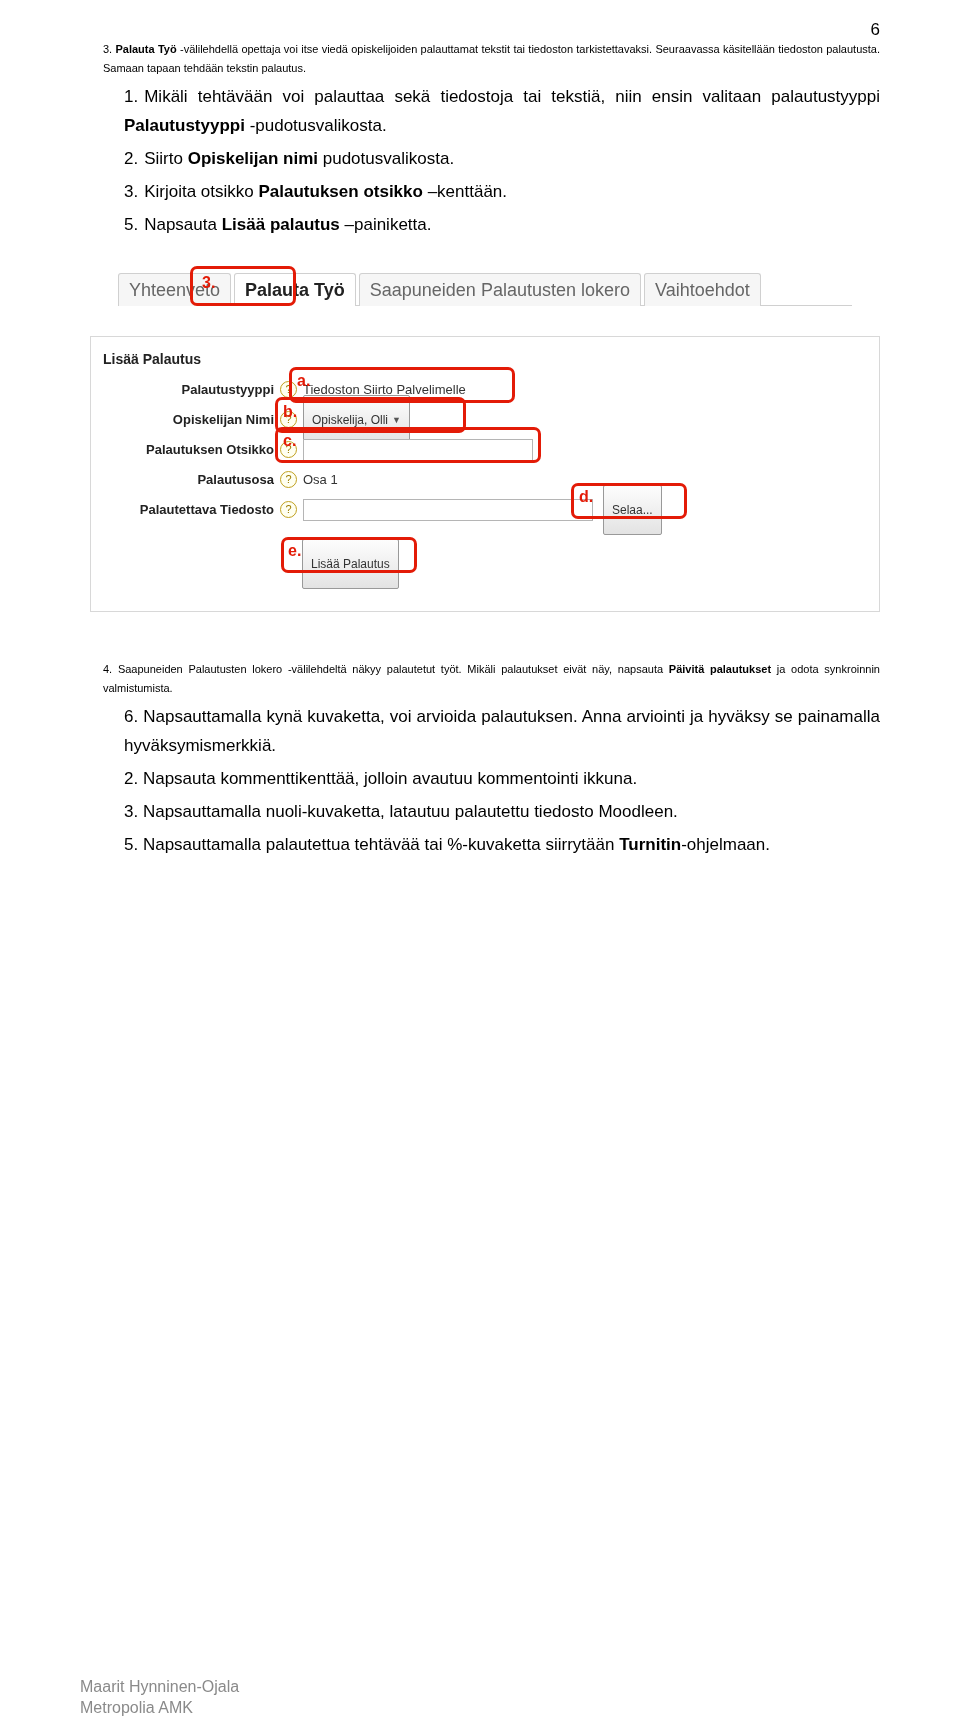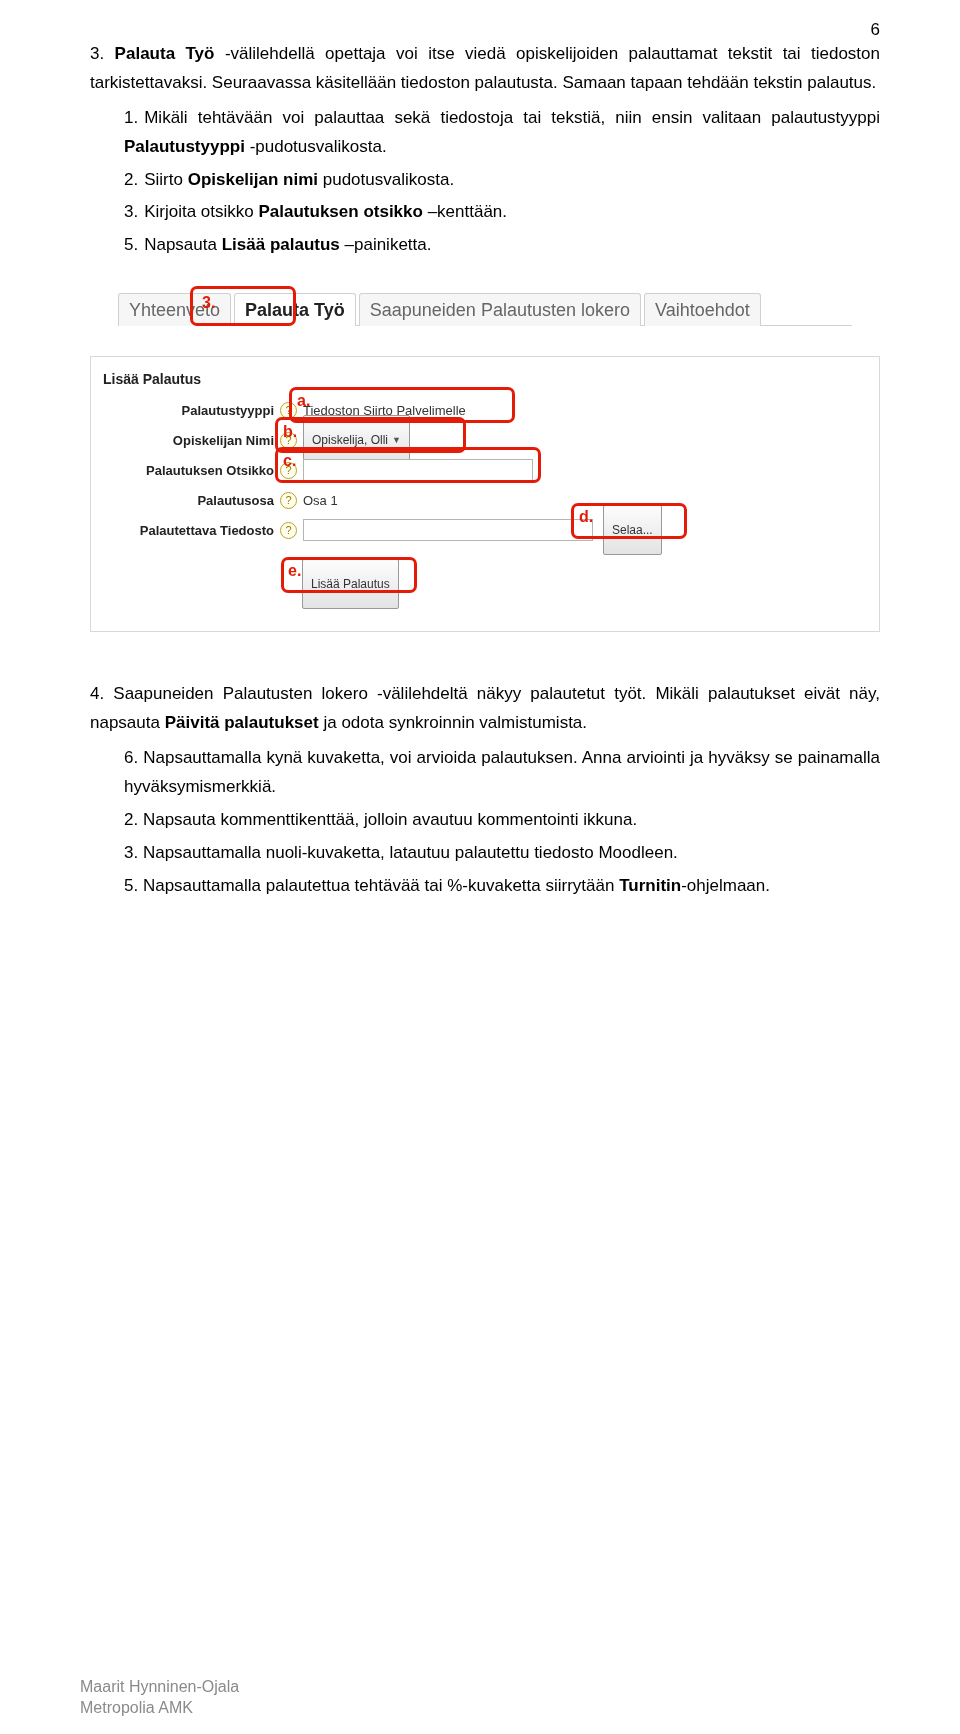--- a/index.html
+++ b/index.html
@@ -1,18 +1,18 @@
 <!DOCTYPE html>
 <html><head>
 <meta charset="utf-8">
 <style>
   html,body{margin:0;padding:0;background:#fff;font-family:Verdana,Arial,sans-serif;color:#000}
   .page{width:960px;margin:0 auto;min-height:1734px;position:relative;padding:40px 80px 30px 90px;box-sizing:border-box}
   .pagenum{position:absolute;top:20px;right:80px;font-size:17px}
-  p.body{font-size:17px;line-height:1.7;margin:0 0 6px 0;text-align:justify}
+  p.body{font-size:11px;line-height:1.7;margin:0 0 6px 13px;text-align:justify}
   ol.sub{list-style:none;padding-left:34px;margin:4px 0 6px 0}
   ol.sub>li{font-size:17px;line-height:1.7;margin-bottom:4px;text-align:justify}
   .num{display:inline;margin-right:6px}
   .bold{font-weight:bold}
   .under{}
   .shot{margin:32px 0 48px 0;position:relative}
   .tabs{display:flex;align-items:flex-end;gap:0;border-bottom:1px solid #d0d0d0;margin-left:28px;margin-right:28px;position:relative}
   .tab{font-size:18px;color:#666;padding:6px 10px 5px 10px;border:1px solid #d0d0d0;border-bottom:none;background:#f6f6f6;border-radius:3px 3px 0 0;position:relative;top:1px;margin-right:3px}
   .tab.active{background:#fff;color:#222;font-weight:bold}
   .box{border:3px solid #e31b07;border-radius:7px;position:absolute}

